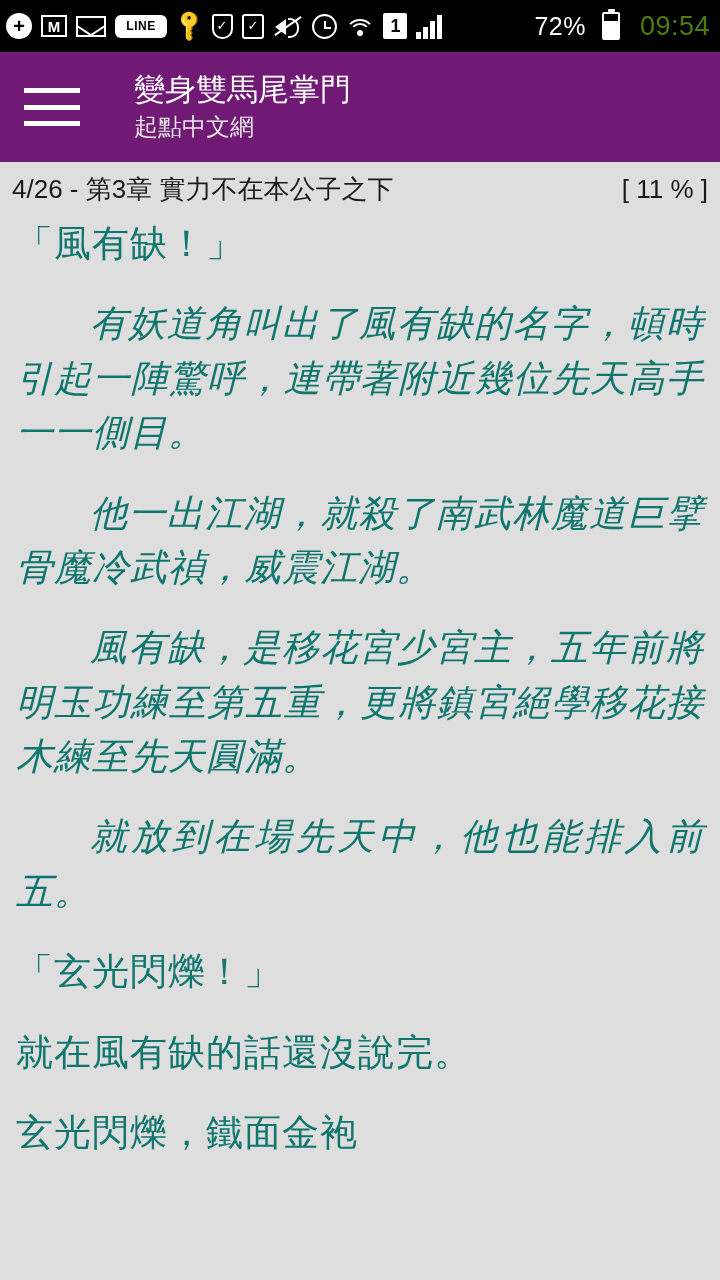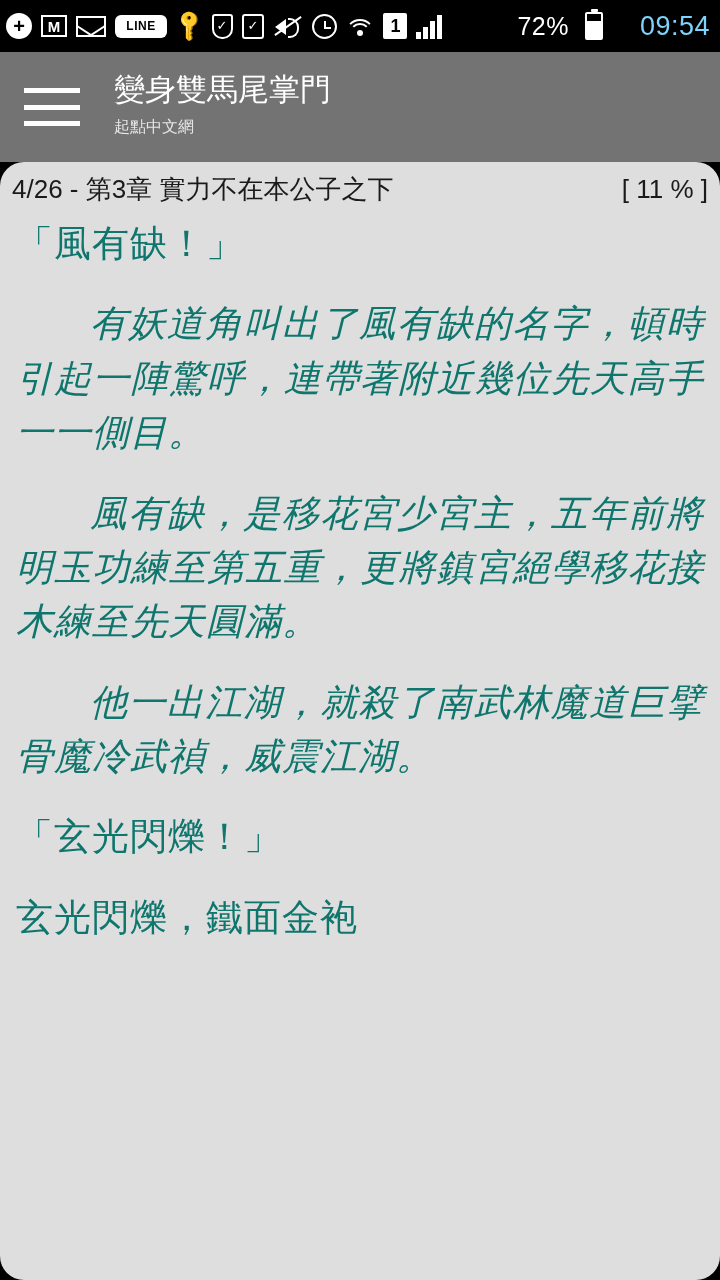--- a/index.html
+++ b/index.html
@@ -242,33 +242,34 @@
   .ic-battery:before {
     content: "";
     position: absolute;
     top: -5px; left: 4px;
     width: 7px; height: 3px;
     background: #fff;
     border-radius: 1px;
   }
   .clock {
     font-size: 27px;
-    color: #7dd3fc;
+    color: #4d7c0f;
     letter-spacing: 0.5px;
-    margin-left: 21px;
+    margin-left: 4px;
   }
 
   
   .appbar {
     height: 110px;
-    background: #737373;
+    background: #701a75;
     display: flex;
     align-items: center;
     padding-left: 24px;
     box-sizing: border-box;
+    gap: 20px;
   }
   .hamburger {
     width: 56px;
     height: 44px;
     display: flex;
     flex-direction: column;
     justify-content: space-between;
     margin-right: 34px;
     flex: 0 0 auto;
     padding: 3px 0;
@@ -287,36 +288,35 @@
     min-width: 0;
   }
   .title-main {
     color: #ffffff;
     font-size: 31px;
     line-height: 40px;
     white-space: nowrap;
   }
   .title-sub {
     color: #e6e6e6;
-    font-size: 16px;
+    font-size: 24px;
     line-height: 34px;
     white-space: nowrap;
   }
 
   
   .reader {
     position: absolute;
     top: 162px;
     left: 0;
     right: 0;
     bottom: 0;
     background: #dedede;
     color: #111111;
     overflow: hidden;
-    border-radius: 24px;
   }
   .chapter-head {
     display: flex;
     align-items: baseline;
     justify-content: space-between;
     padding: 10px 12px 2px 12px;
     font-size: 26px;
     color: #1a1a1a;
     white-space: nowrap;
   }
@@ -414,18 +414,20 @@
 </div>
 
 <div class="reader">
   <div class="chapter-head">
     <div class="chapter-title">4/26 - 第3章 實力不在本公子之下</div>
     <div class="chapter-progress">[ 11 % ]</div>
   </div>
   <div class="content">
     <p>「風有缺！」</p>
     <p class="indent">有妖道角叫出了風有缺的名字，頓時引起一陣驚呼，連帶著附近幾位先天高手一一側目。</p>
+    <p class="indent">他一出江湖，就殺了南武林魔道巨擘骨魔冷武禎，威震江湖。</p>
     <p class="indent">風有缺，是移花宮少宮主，五年前將明玉功練至第五重，更將鎮宮絕學移花接木練至先天圓滿。</p>
-    <p class="indent">他一出江湖，就殺了南武林魔道巨擘骨魔冷武禎，威震江湖。</p>
+    <p class="indent">就放到在場先天中，他也能排入前五。</p>
     <p>「玄光閃爍！」</p>
+    <p>就在風有缺的話還沒說完。</p>
     <p class="last">玄光閃爍，鐵面金袍</p>
   </div>
 </div>
 
 </body></html>

